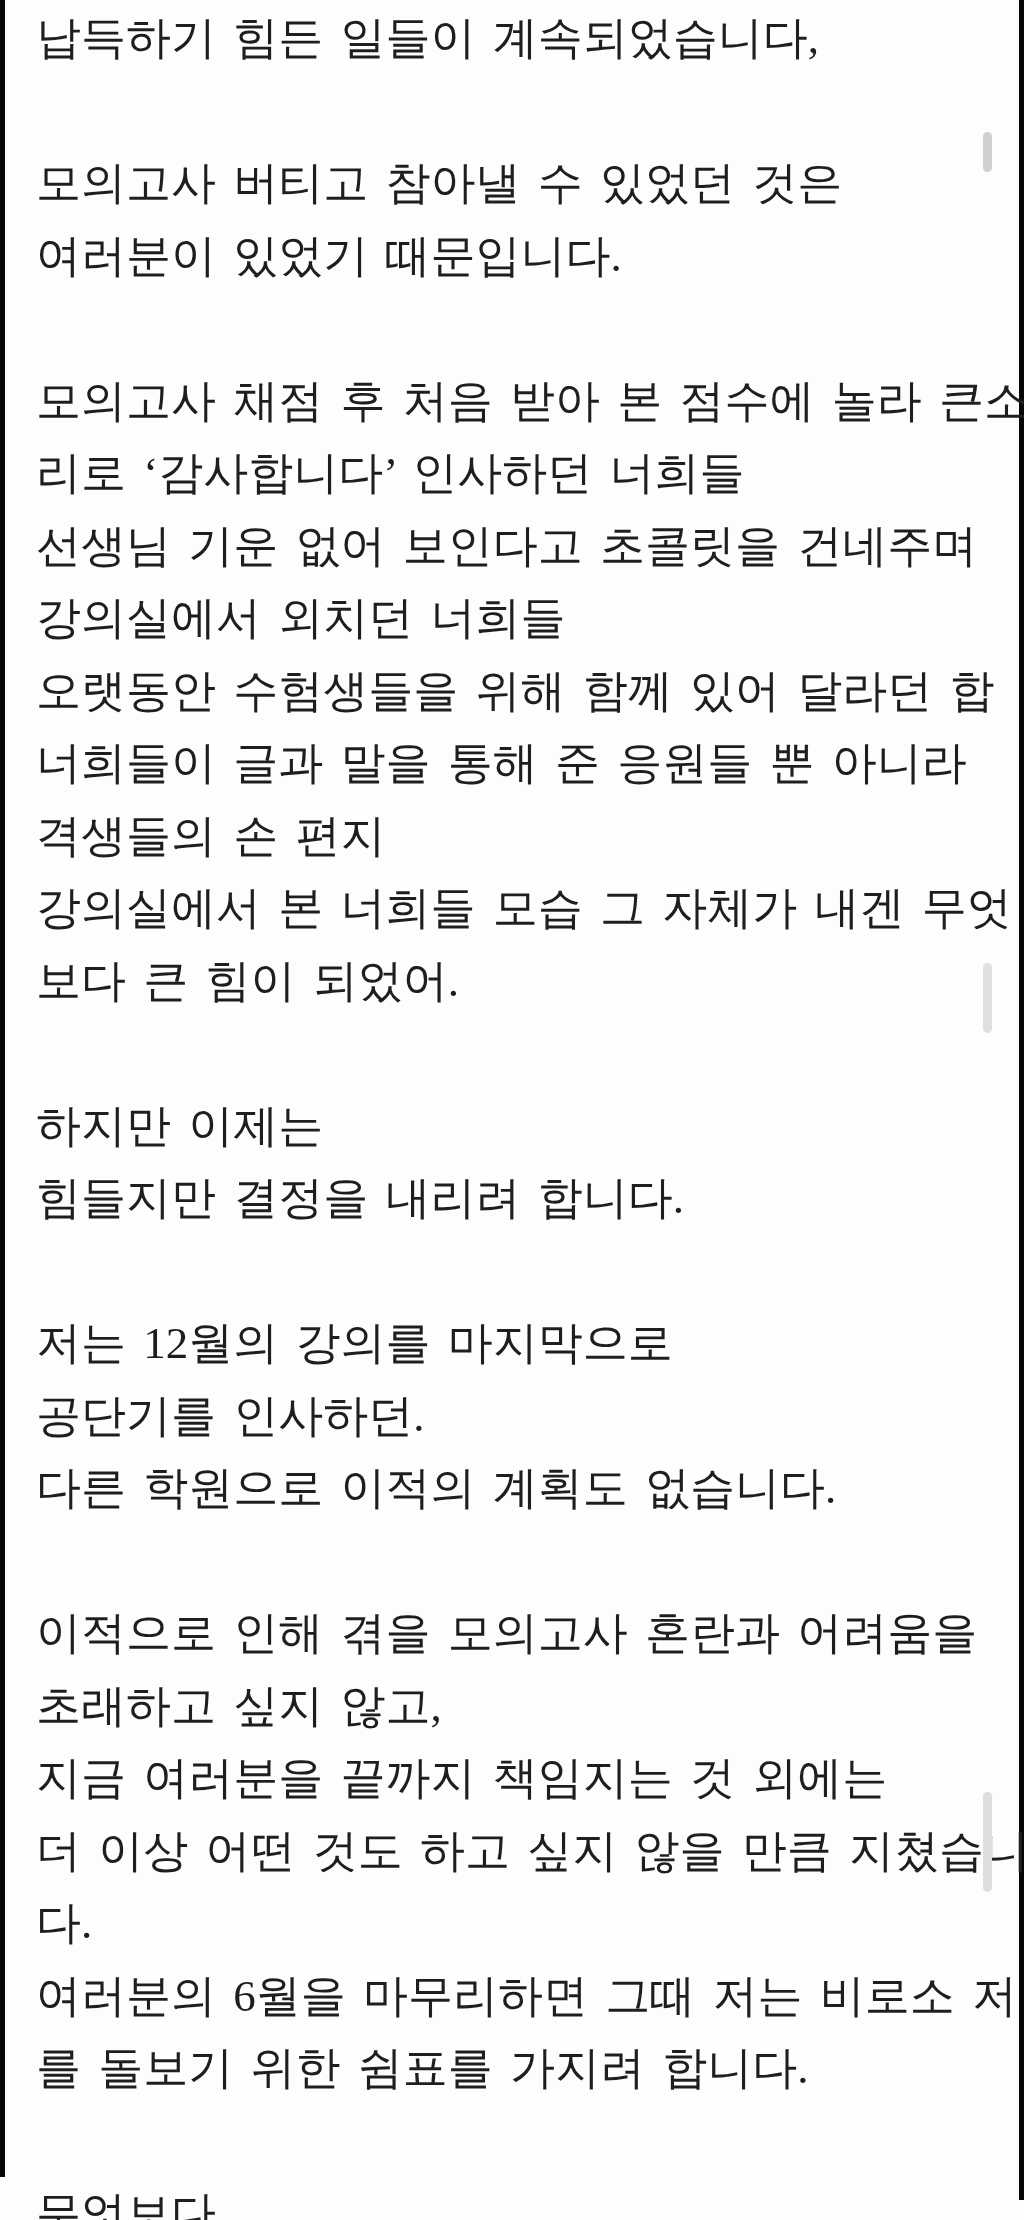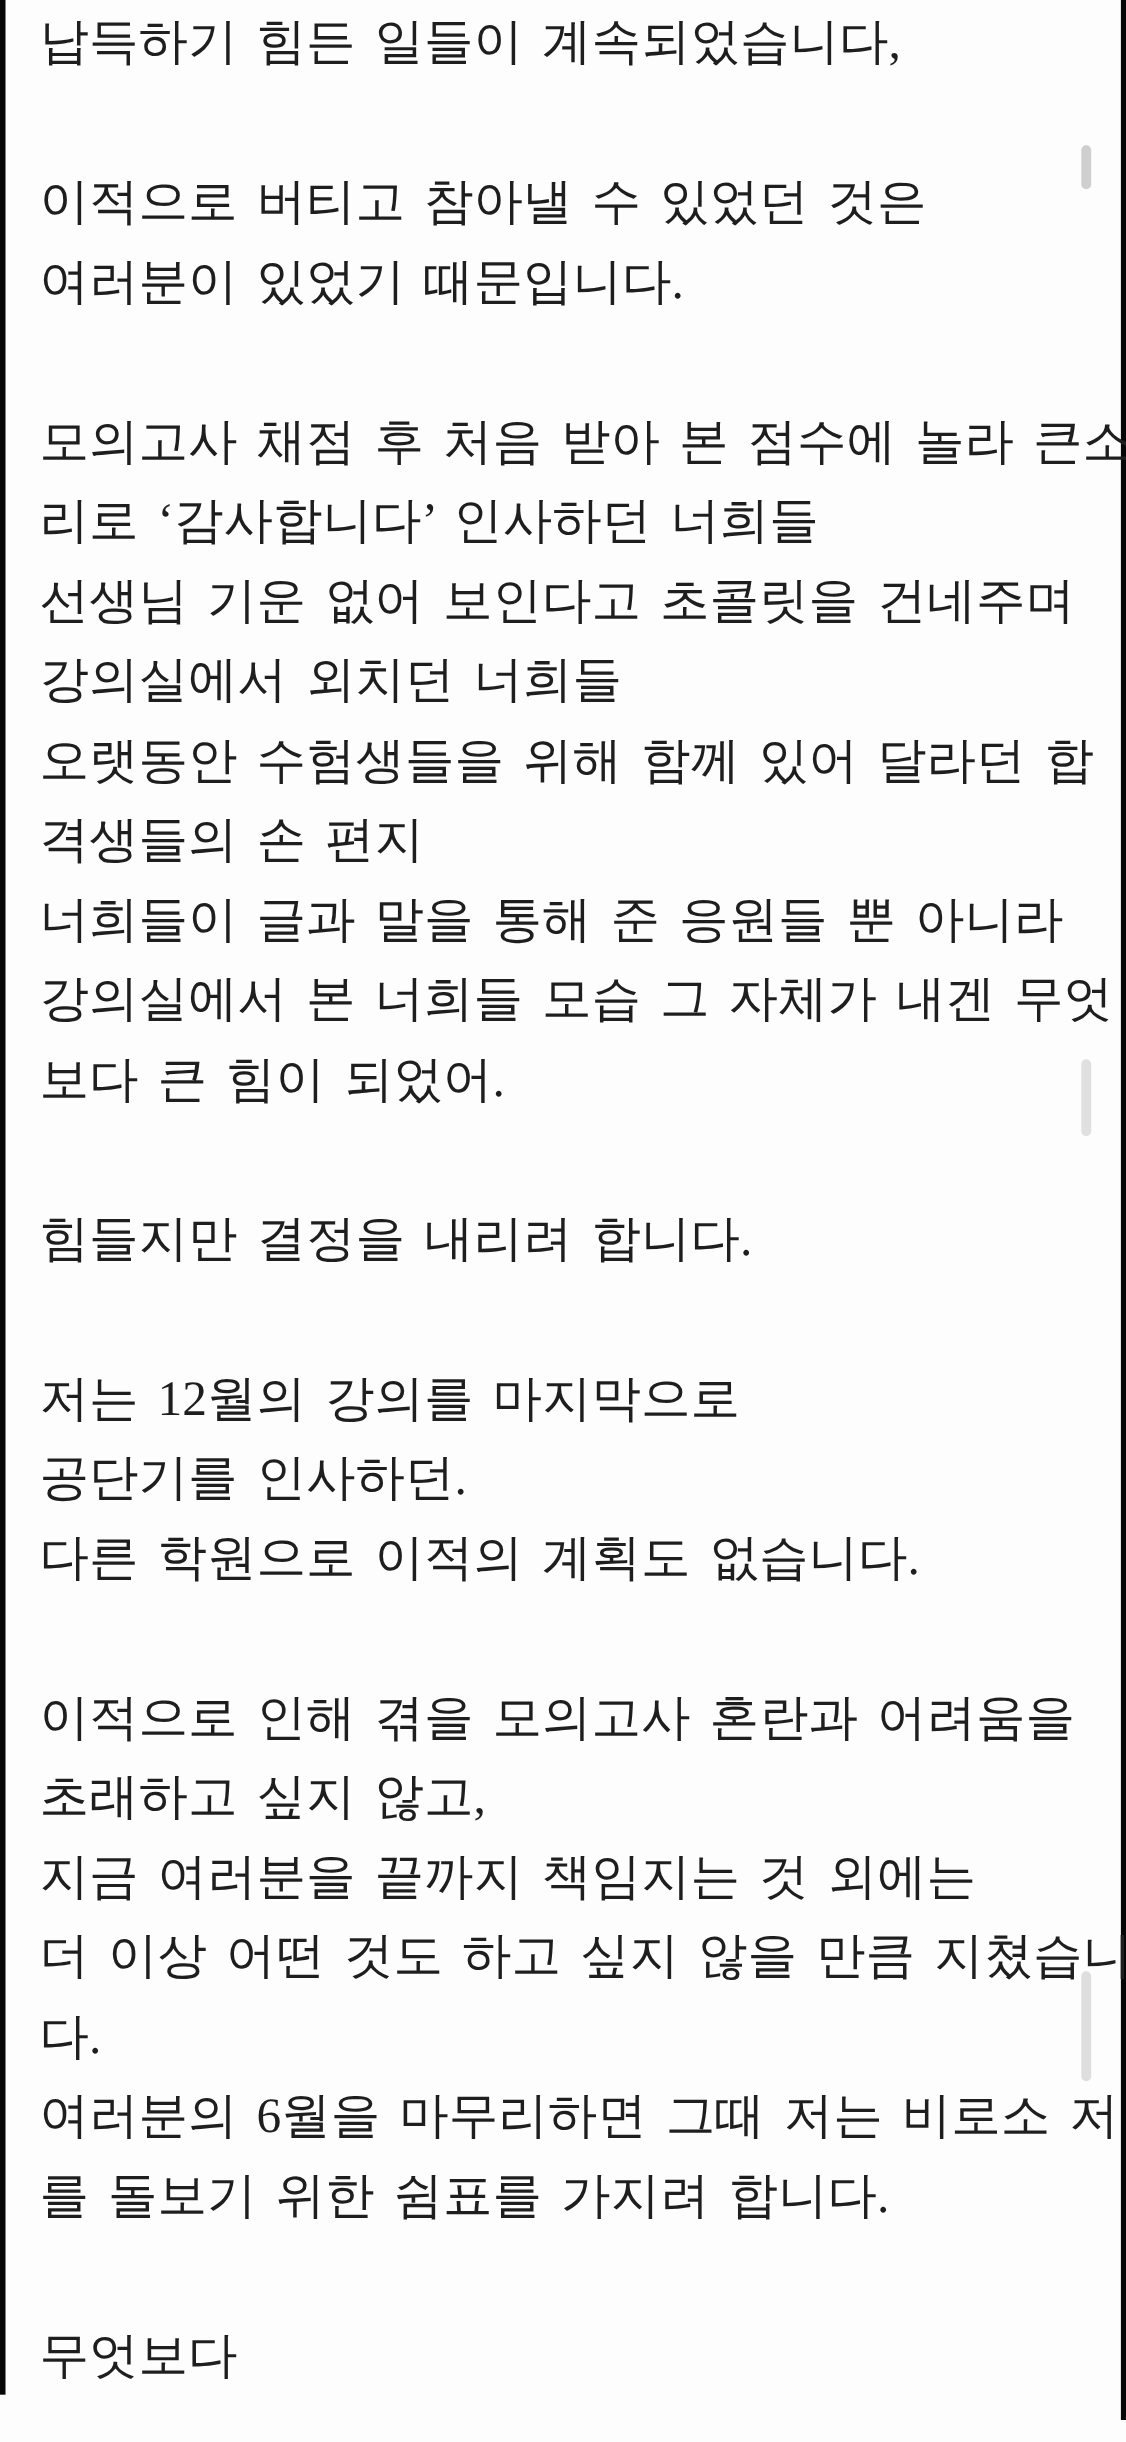--- a/index.html
+++ b/index.html
@@ -48,33 +48,34 @@
 </style>
 </head>
 <body style="background: rgb(253, 253, 253);">
 
 <div class="edge-border left" style="background: rgb(6, 6, 6);"></div>
 <div class="edge-border right" style="background: rgb(6, 6, 6);"></div>
 
 <div class="letter" id="letter" style="color: rgb(30, 30, 30);">
     <div class="text-line">납득하기 힘든 일들이 계속되었습니다,</div>
     <div class="text-line"></div>
-    <div class="text-line">이적으로 버티고 참아낼 수 있었던 것은</div>
+    <div class="text-line">모의고사 버티고 참아낼 수 있었던 것은</div>
     <div class="text-line">여러분이 있었기 때문입니다.</div>
     <div class="text-line"></div>
     <div class="text-line">모의고사 채점 후 처음 받아 본 점수에 놀라 큰소</div>
     <div class="text-line">리로 ‘감사합니다’ 인사하던 너희들</div>
     <div class="text-line">선생님 기운 없어 보인다고 초콜릿을 건네주며</div>
     <div class="text-line">강의실에서 외치던 너희들</div>
     <div class="text-line">오랫동안 수험생들을 위해 함께 있어 달라던 합</div>
+    <div class="text-line">너희들이 글과 말을 통해 준 응원들 뿐 아니라</div>
     <div class="text-line">격생들의 손 편지</div>
-    <div class="text-line">너희들이 글과 말을 통해 준 응원들 뿐 아니라</div>
     <div class="text-line">강의실에서 본 너희들 모습 그 자체가 내겐 무엇</div>
     <div class="text-line">보다 큰 힘이 되었어.</div>
     <div class="text-line"></div>
+    <div class="text-line">하지만 이제는</div>
     <div class="text-line">힘들지만 결정을 내리려 합니다.</div>
     <div class="text-line"></div>
     <div class="text-line">저는 12월의 강의를 마지막으로</div>
     <div class="text-line">공단기를 인사하던.</div>
     <div class="text-line">다른 학원으로 이적의 계획도 없습니다.</div>
     <div class="text-line"></div>
     <div class="text-line">이적으로 인해 겪을 모의고사 혼란과 어려움을</div>
     <div class="text-line">초래하고 싶지 않고,</div>
     <div class="text-line">지금 여러분을 끝까지 책임지는 것 외에는</div>
     <div class="text-line">더 이상 어떤 것도 하고 싶지 않을 만큼 지쳤습니</div>

